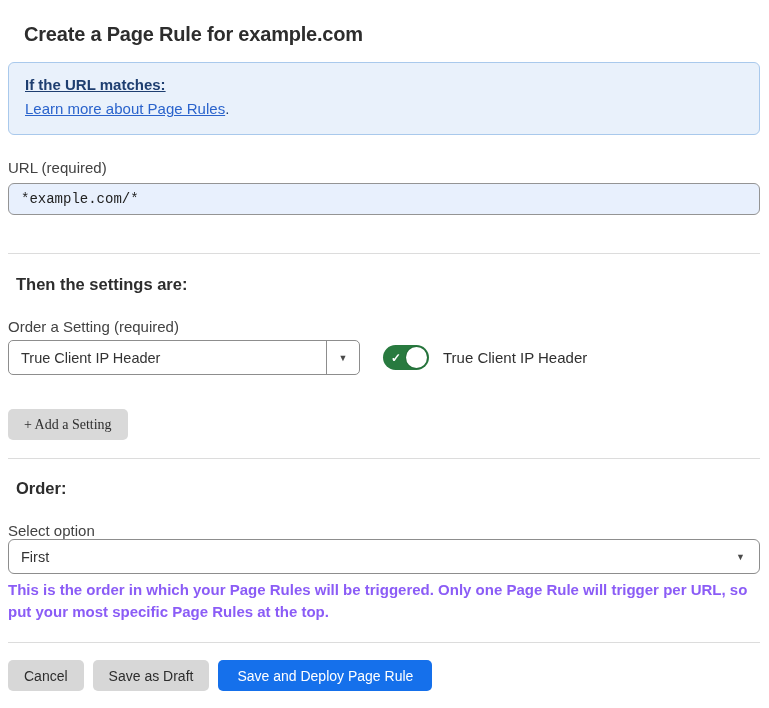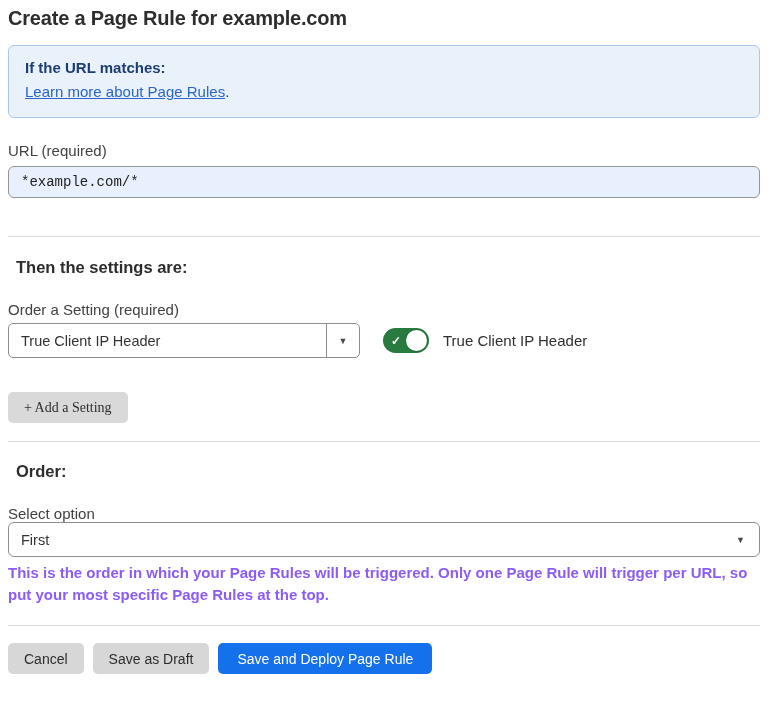--- a/index.html
+++ b/index.html
@@ -20,39 +20,39 @@
     width: 769px;
     height: 708px;
     background: #ffffff;
     font-family: "Liberation Sans", sans-serif;
     color: #2e2e2e;
     overflow: hidden;
   }
   .container { padding: 0 9px 0 8px; }
 
   .page-title {
-    margin: 0;
+    margin: 16px;
     padding-top: 7px;
     font-size: 20px;
     font-weight: 700;
     color: #2d2d2d;
     letter-spacing: -0.2px;
   }
 
   .info-box {
     margin-top: 15px;
     background: var(--info-bg);
     border: 1px solid var(--info-border);
     border-radius: 6px;
     padding: 10px 16px 13px 16px;
     color: var(--info-text);
     font-size: 15px;
     line-height: 24px;
   }
-  .info-box .info-heading { font-weight: 700; }
+  .info-box .info-heading { font-weight: 700; text-decoration: underline; }
   .info-box .info-body { margin: 0; max-width: 712px; }
   .info-box a {
     color: var(--link-blue);
     text-decoration: underline;
     cursor: pointer;
   }
 
   .field-label {
     margin-top: 24px;
     font-size: 15px;

